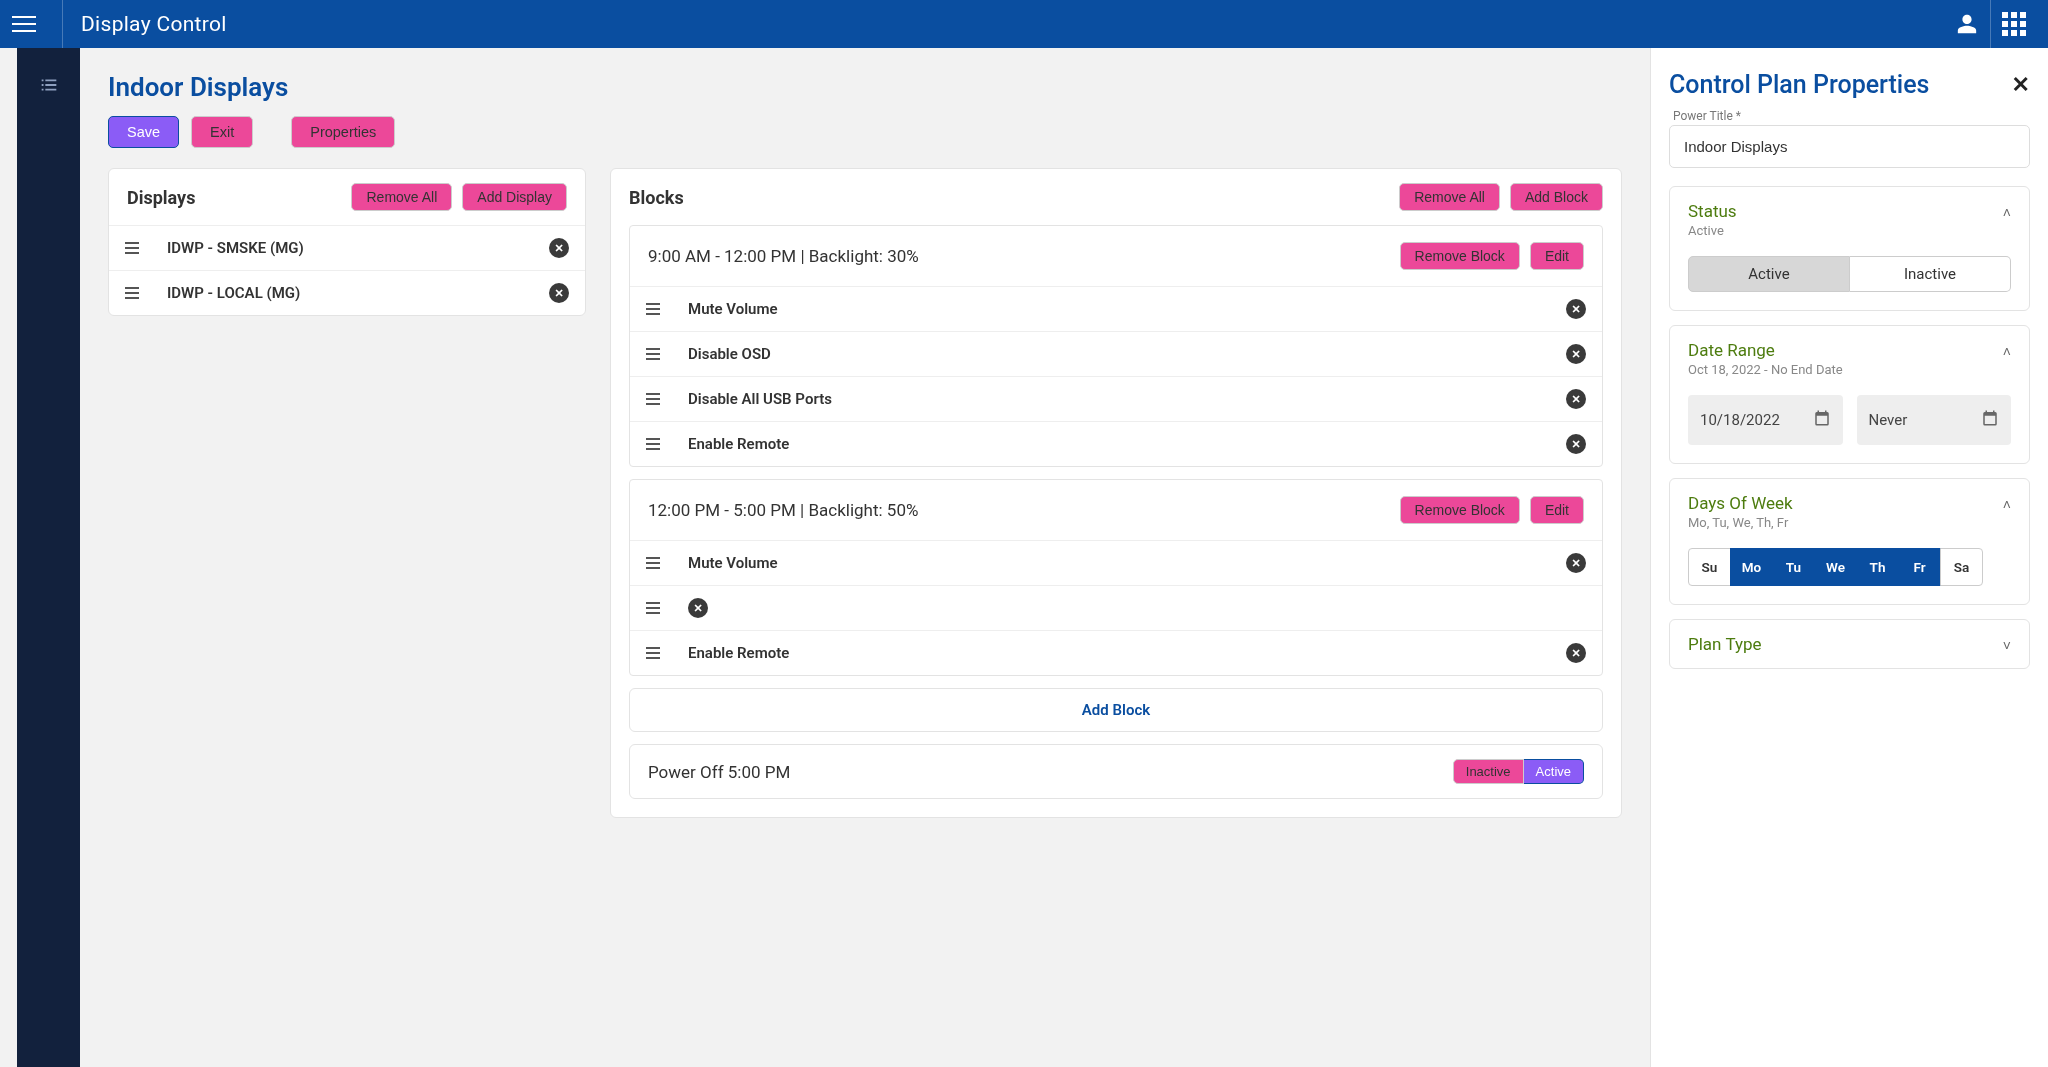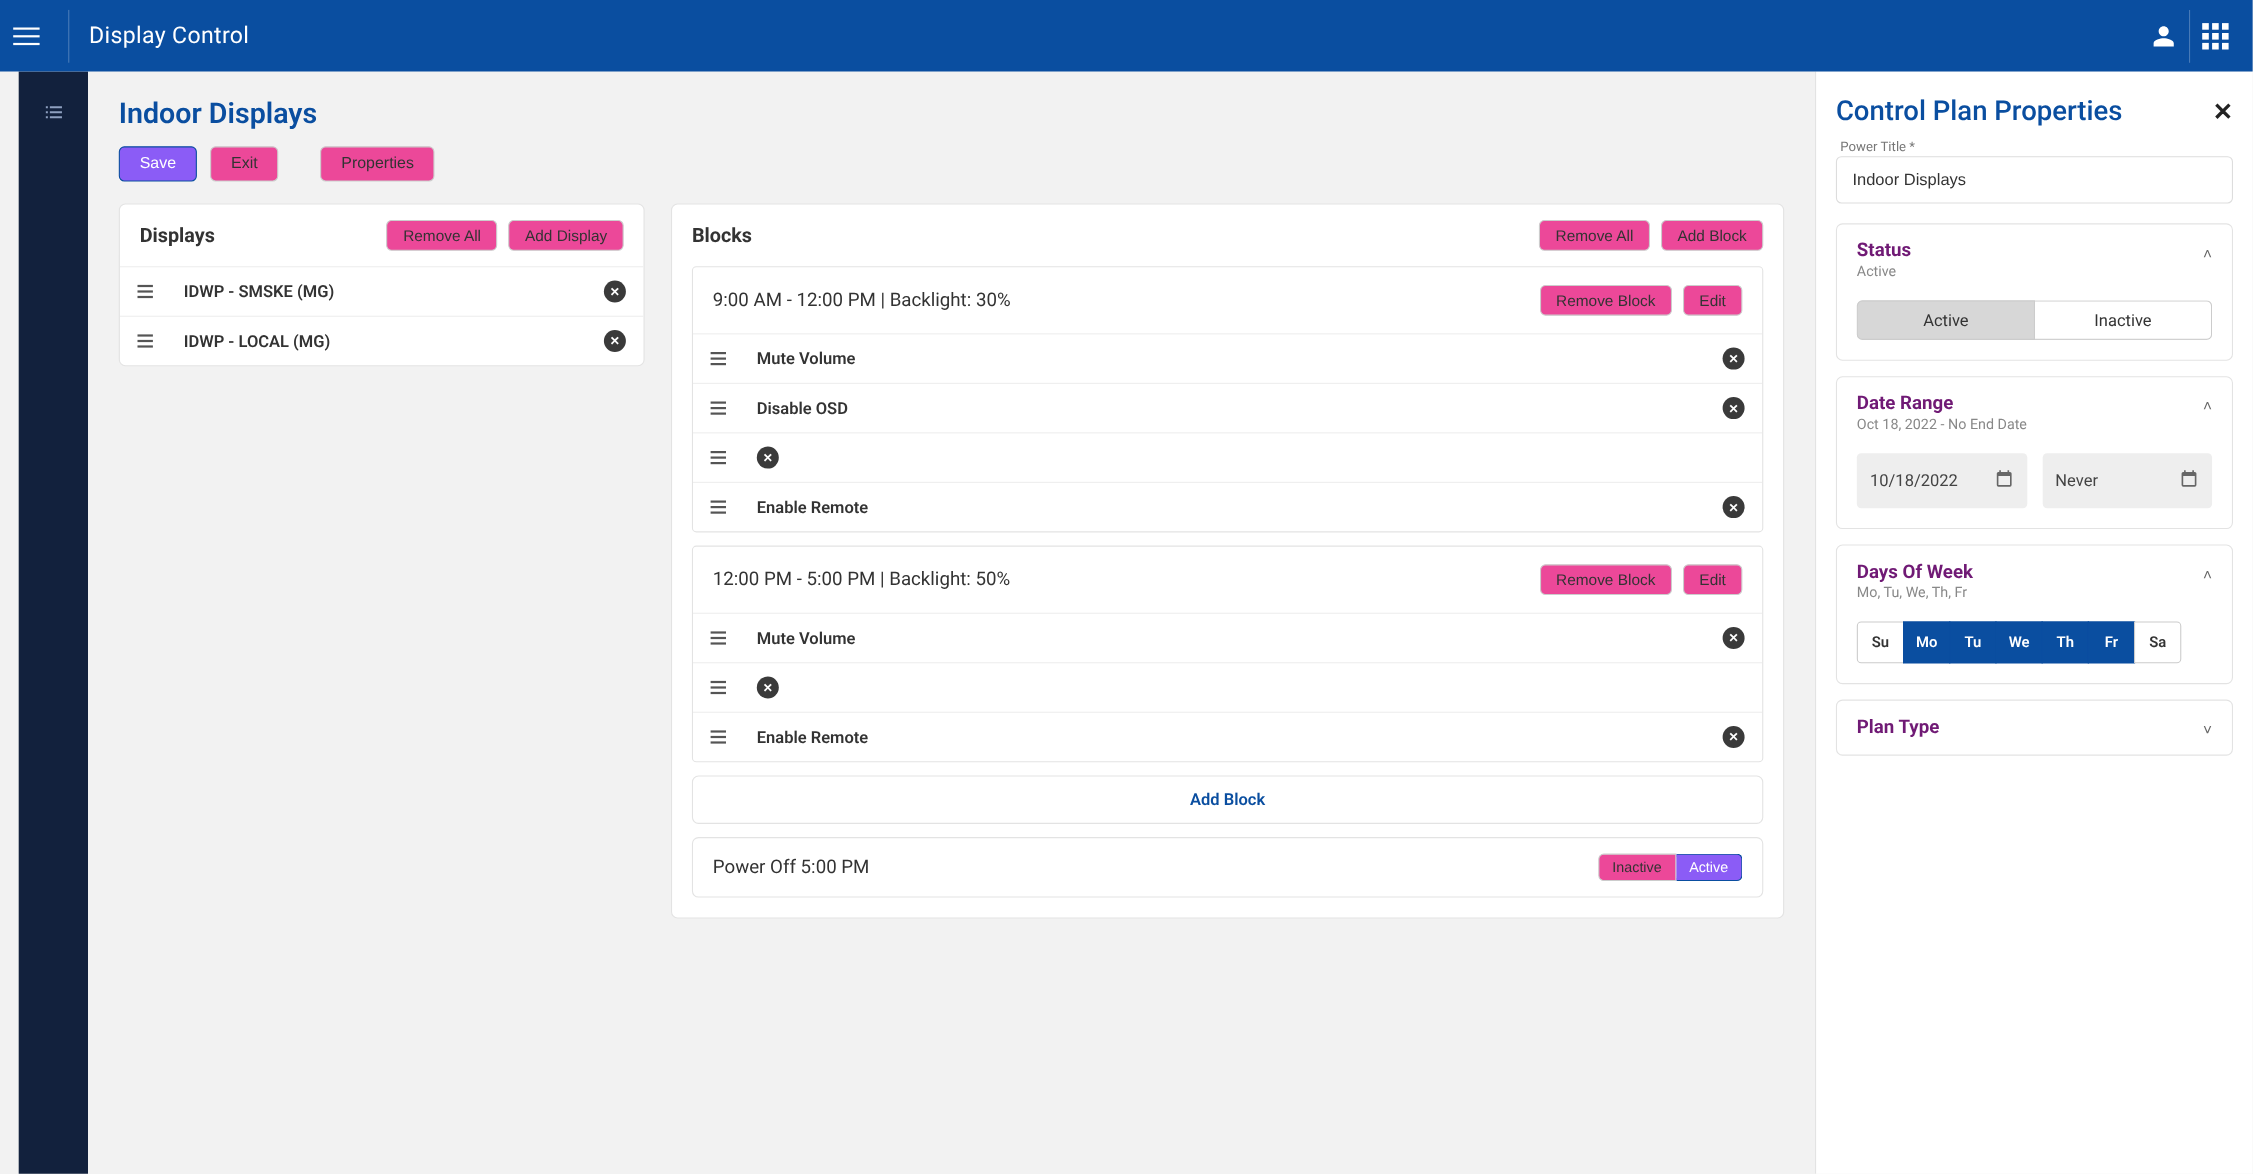--- a/index.html
+++ b/index.html
@@ -5,21 +5,21 @@
   * { box-sizing: border-box; margin: 0; padding: 0; }
   body {
     font-family: -apple-system, BlinkMacSystemFont, "Segoe UI", Roboto, Arial, sans-serif;
     background: #f2f2f2;
     color: #333;
     width: 2048px;
     height: 1067px;
     overflow: hidden;
   }
   .topbar {
-    height: 65px;
+    height: 48px;
     background: #0a4ea0;
     display: flex;
     align-items: center;
     color: #fff;
     padding: 0 12px;
     position: relative;
   }
   .hamburger {
     width: 28px; height: 28px; display: flex; flex-direction: column; justify-content: center; gap: 5px; cursor: pointer;
     margin-right: 22px;
@@ -80,21 +80,21 @@
   .propbar { width: 398px; background:#fff; border-left:1px solid #e3e3e3; height:100%; padding: 22px 18px; overflow:auto; }
   .prop-head { display:flex; align-items:center; justify-content:space-between; margin-bottom: 10px; }
   .prop-title { color:#0a4ea0; font-size:25px; font-weight:500; }
   .close-x { font-size:22px; cursor:pointer; font-weight:bold; color:#222; }
   .field-label { font-size:12px; color:#777; margin: 4px 0 2px 4px; }
   .text-input { width:100%; border:1px solid #ddd; border-radius:5px; padding:12px 14px; font-size:15px; color:#333; margin-bottom:18px; }
 
   .accordion { border:1px solid #e3e3e3; border-radius:6px; margin-bottom:14px; background:#fff; }
   .acc-head { display:flex; align-items:flex-start; justify-content:space-between; padding:14px 18px; cursor:pointer; }
   .acc-titles { display:flex; flex-direction:column; gap:2px; }
-  .acc-title { font-size:17px; font-weight:700; color:#701a75; }
+  .acc-title { font-size:17px; font-weight:400; color:#4d7c0f; }
   .acc-sub { font-size:13px; color:#888; }
   .chevron { font-size:14px; color:#666; margin-top:4px; }
   .acc-body { padding: 4px 18px 18px 18px; }
 
   .status-group { display:flex; width:100%; }
   .status-group .sbtn { flex:1; text-align:center; border:1px solid #ccc; padding:8px 0; font-size:15px; cursor:pointer; background:#fff; }
   .status-group .sbtn.active { background:#d7d7d7; }
   .status-group .sbtn:first-child { border-radius:5px 0 0 5px; }
   .status-group .sbtn:last-child { border-radius:0 5px 5px 0; border-left:none; }
 
@@ -237,20 +237,21 @@
       <div class="remove-circle">✕</div>
     </div>
     <div class="setting-row">
       <div class="drag-handle">
                     <div class="drag-lines">
                       <span></span>
                       <span></span>
                       <span></span>
                     </div>
                   </div>
+      <div class="row-fill">Disable All USB Ports</div>
       <div class="remove-circle">✕</div>
     </div>
     <div class="setting-row">
       <div class="drag-handle">
                     <div class="drag-lines">
                       <span></span>
                       <span></span>
                       <span></span>
                     </div>
                   </div>

